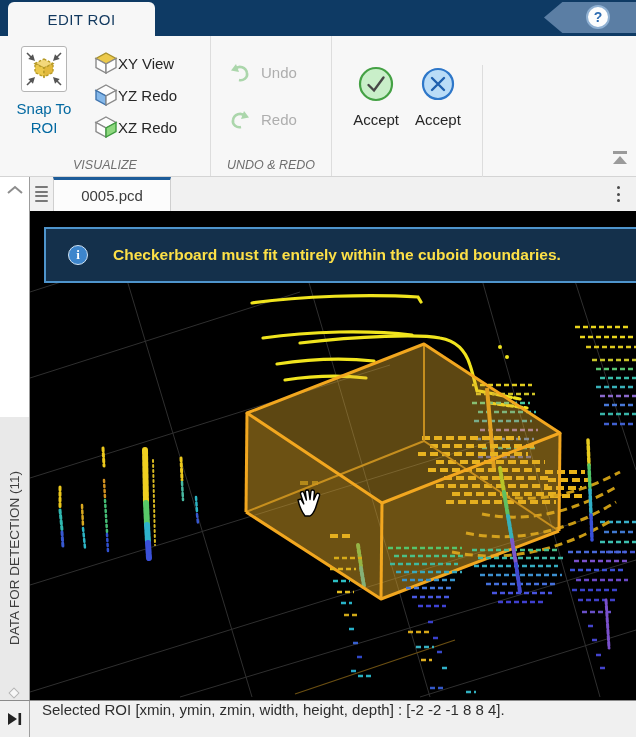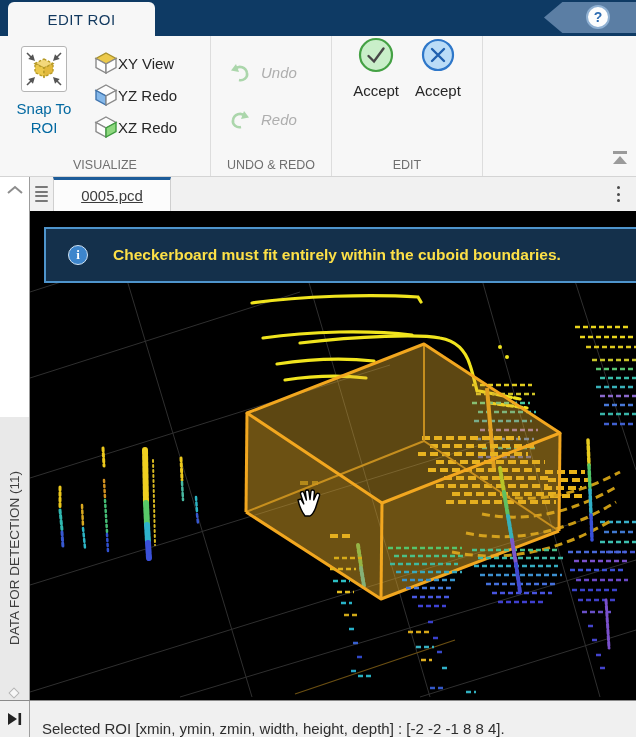--- a/index.html
+++ b/index.html
@@ -15,70 +15,70 @@
   .help-wrap { position:absolute; right:0; top:2px; width:92px; height:31px; background:#5b7ea4;
                clip-path:polygon(0 50%,20% 0,100% 0,100% 100%,20% 100%); }
   .help-btn { position:absolute; right:26px; top:5px; width:24px; height:24px; border-radius:50%;
               background:#fdfdfd; border:2px solid #8fb0d2; color:#2f6db2; font-weight:bold; font-size:14px;
               display:flex; align-items:center; justify-content:center; cursor:pointer; }
 
   
   .ribbon { position:absolute; top:36px; left:0; right:0; height:141px; background:#f7f7f7;
             border-bottom:1px solid #d4d4d4; display:flex; }
   .rgroup { position:relative; height:100%; border-right:1px solid #dddddd; }
-  .slabel { position:absolute; bottom:4px; left:0; right:0; text-align:center; font-size:12.5px; color:#6f6f6f; }
+  .slabel { position:absolute; bottom:4px; left:0; right:0; text-align:center; font-size:12.5px; color:#6f6f6f;font-style:italic; }
   .g-vis { width:211px; display:flex; }
   .snap-btn { width:88px; display:flex; flex-direction:column; align-items:center; padding-top:10px; cursor:pointer; }
   .snap-icon-box { width:46px; height:46px; background:#fff; border:1px solid #b5b5b5; border-radius:3px;
                    display:flex; align-items:center; justify-content:center; }
   .snap-text { margin-top:7px; font-size:15px; color:#0369a1; text-align:center; line-height:19px; }
   .views { display:flex; flex-direction:column; padding-top:11px; }
   .view-btn { display:flex; align-items:center; padding:5px 6px; font-size:15px; color:#262626; cursor:pointer; }
   .g-ur { width:121px; }
-  .ur-btn { display:flex; align-items:center; gap:9px; margin-left:17px; font-size:15px; color:#aeaeae; cursor:default;font-style:italic; }
+  .ur-btn { display:flex; align-items:center; gap:9px; margin-left:17px; font-size:15px; color:#aeaeae; cursor:default; }
   .ur-btn.first { margin-top:25px; }
   .ur-btn.second { margin-top:24px; }
-  .g-close { width:151px; display:flex; justify-content:center; gap:16px; padding-top:1px; }
+  .g-close { width:151px; display:flex; justify-content:center; gap:16px; padding-top:1px;margin-top:29px; }
   .close-btn { display:flex; flex-direction:column; align-items:center; gap:9px; font-size:15px; color:#262626; cursor:pointer; }
   .collapse-btn { position:absolute; right:6px; bottom:6px; cursor:pointer; }
   .ribbon-spacer { flex:1; border-right:none; }
 
   
   .main { position:absolute; top:177px; left:0; right:0; bottom:37px; display:flex; }
   .rail { position:relative; width:30px; background:#ffffff; border-right:1px solid #9c9c9c; }
   .rail-chevron { display:block; margin:7px auto 0; cursor:pointer; }
   .rail-tab { position:absolute; top:240px; left:0; right:0; bottom:0; background:#e9e9e9;
               display:flex; align-items:center; justify-content:center; cursor:pointer; }
   .rail-label { writing-mode:vertical-rl; transform:rotate(180deg); font-size:13.5px; color:#3d3d3d; white-space:nowrap; }
   .rail-diamond { position:absolute; bottom:3px; left:10px; width:8px; height:8px; border:1px solid #b5b5b5;
                   background:#f7f7f7; transform:rotate(45deg); }
   .right-col { flex:1; display:flex; flex-direction:column; min-width:0; }
 
   .tab-strip { height:34px; background:#f1f1f1; display:flex; align-items:stretch; position:relative; }
   .grip { width:23px; display:flex; flex-direction:column; justify-content:center; align-items:center; gap:2.5px; cursor:pointer; }
   .grip i { width:13px; height:2px; background:#787878; border-radius:1px; }
   .file-tab { width:118px; background:#fcfcfc; border-top:3px solid #1d5c99; border-left:1px solid #cfcfcf;
               border-right:1px solid #cfcfcf; display:flex; align-items:center; justify-content:center;
-              font-size:15px; color:#3c3c3c; cursor:pointer;text-decoration:underline; }
+              font-size:15px; color:#3c3c3c; cursor:pointer; }
   .kebab { position:absolute; right:16px; top:0; bottom:0; display:flex; flex-direction:column;
            justify-content:center; align-items:center; cursor:pointer; }
   .kebab i { width:3px; height:3px; border-radius:50%; background:#4a4a4a; display:block; margin:1.6px 0; }
 
   .viewport { flex:1; position:relative; background:#000; overflow:hidden; }
   .scene { position:absolute; inset:0; }
   .banner { position:absolute; top:16px; left:14px; right:-3px; height:56px; background:#14304b;
             border:2px solid #4e94cc; display:flex; align-items:center; z-index:5; }
   .info-icon { width:20px; height:20px; border-radius:50%; background:#3d85cc; border:1.5px solid #cfe2f3;
                color:#fff; font-weight:bold; font-size:13px; font-family:"Liberation Serif",serif;
                display:flex; align-items:center; justify-content:center; margin:0 25px 0 22px; flex:none; }
   .banner-text { font-size:15.5px; font-weight:bold; color:#fde047; white-space:nowrap; }
 
   
   .status { position:absolute; left:0; right:0; bottom:0; height:37px; background:#f0f0f0;
-            border-top:1px solid #8a8a8a; display:flex; align-items:flex-end; }
+            border-top:1px solid #8a8a8a; display:flex; align-items:flex-start; }
   .status-icon { width:30px; height:100%; display:flex; align-items:center; justify-content:center;
                  border-right:1px solid #9e9e9e; cursor:pointer; }
   .status-text { margin-left:12px; font-size:15px; color:#2e2e2e; white-space:nowrap; }
 </style>
 </head>
 <body>
 
 <div class="screen">
 
   <div class="title-bar">

